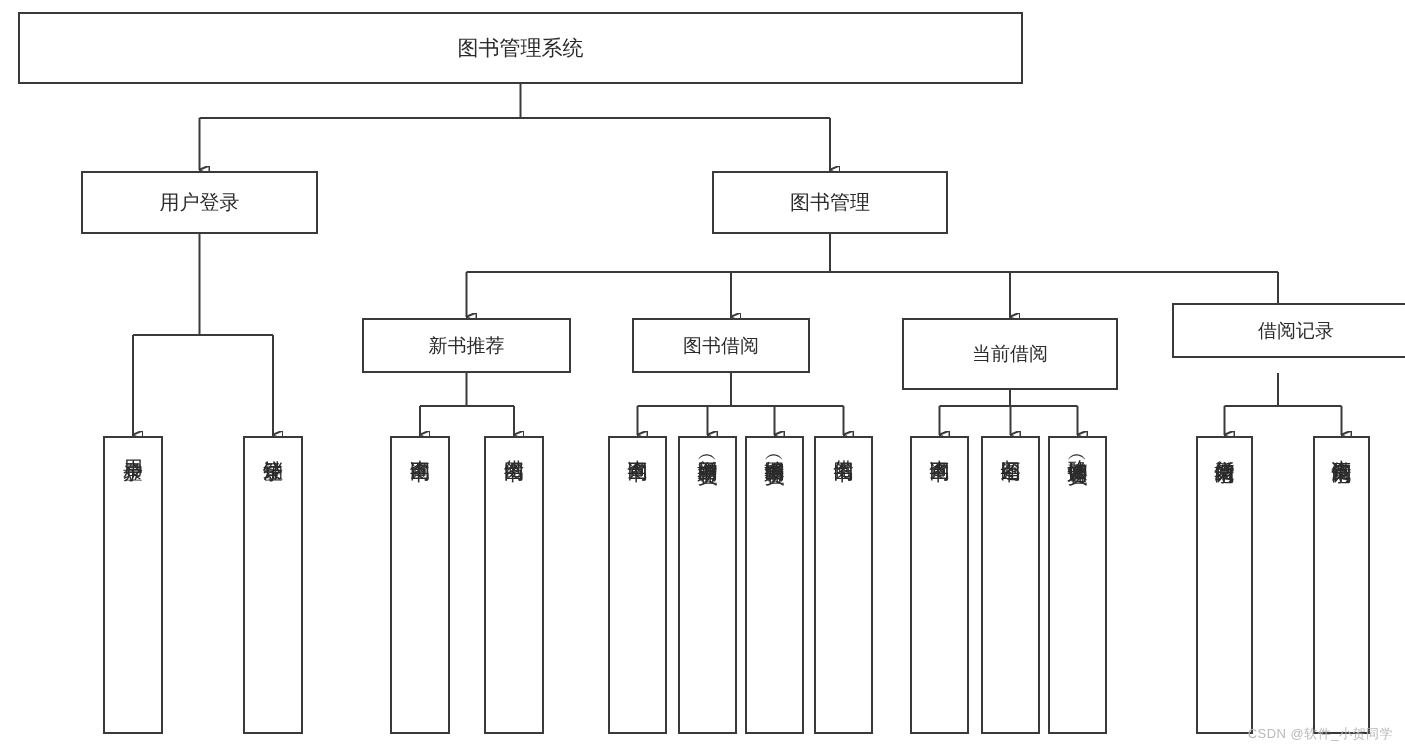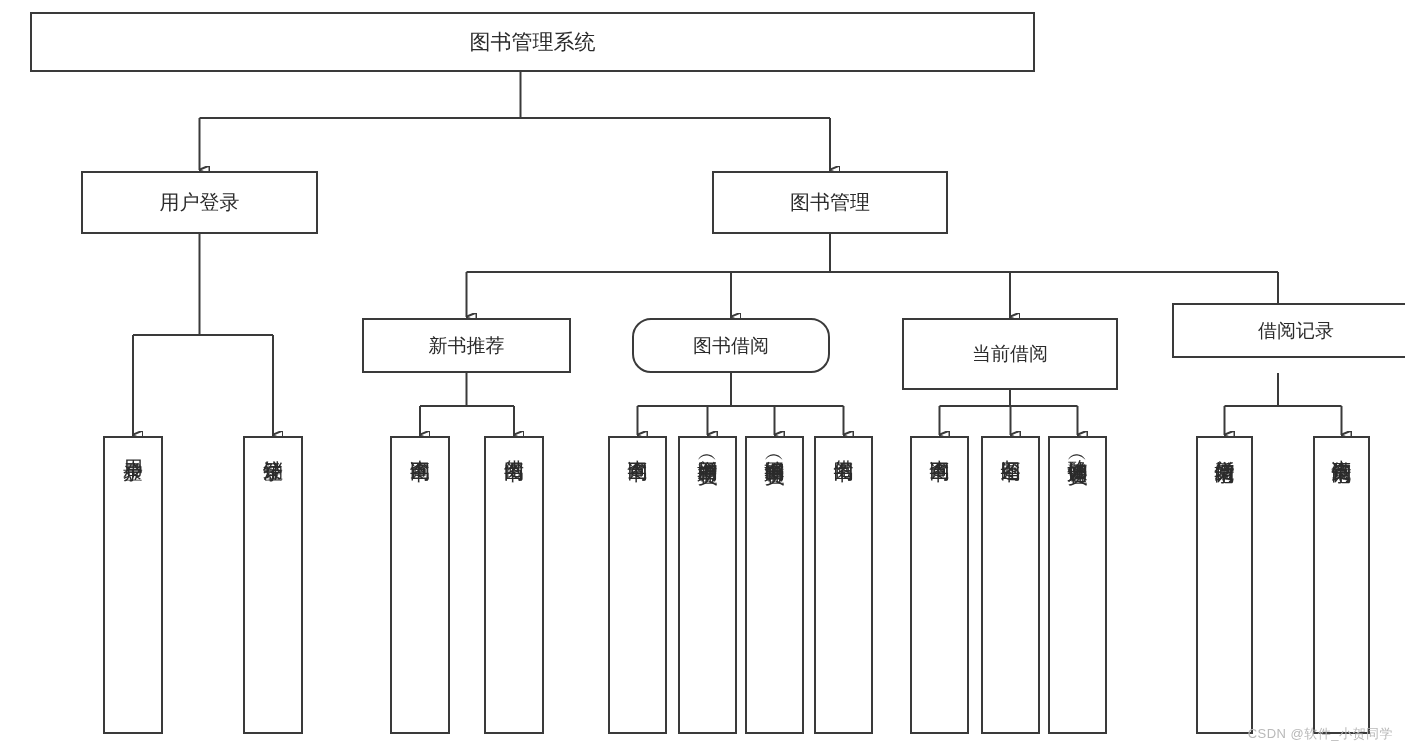--- a/index.html
+++ b/index.html
@@ -121,33 +121,33 @@
         <line x1="1010.5" y1="406" x2="1010.5" y2="435" marker-end="url(#arrowhead)"></line>
         <line x1="1077.5" y1="406" x2="1077.5" y2="435" marker-end="url(#arrowhead)"></line>
         <line x1="1278" y1="373" x2="1278" y2="406"></line>
         <line x1="1224.5" y1="406" x2="1341.5" y2="406"></line>
         <line x1="1224.5" y1="406" x2="1224.5" y2="435" marker-end="url(#arrowhead)"></line>
         <line x1="1341.5" y1="406" x2="1341.5" y2="435" marker-end="url(#arrowhead)"></line>
       </g>
   </svg>
 
   <div id="node-layer">
-      <div class="node level-root" style="left: 30px; top: 12px; width: 1005px; height: 60px;">
+      <div class="node level-root" style="left: 18px; top: 12px; width: 1005px; height: 72px;">
         <span class="node-label">图书管理系统</span>
       </div>
       <div class="node level-2" style="left: 81px; top: 171px; width: 237px; height: 63px;">
         <span class="node-label">用户登录</span>
       </div>
       <div class="node level-2" style="left: 712px; top: 171px; width: 236px; height: 63px;">
         <span class="node-label">图书管理</span>
       </div>
       <div class="node level-3" style="left: 362px; top: 318px; width: 209px; height: 55px;">
         <span class="node-label">新书推荐</span>
       </div>
-      <div class="node level-3" style="left: 632px; top: 318px; width: 198px; height: 55px; border-radius: 19px;">
+      <div class="node level-3" style="left: 632px; top: 318px; width: 178px; height: 55px;">
         <span class="node-label">图书借阅</span>
       </div>
       <div class="node level-3" style="left: 902px; top: 318px; width: 216px; height: 72px;">
         <span class="node-label">当前借阅</span>
       </div>
       <div class="node level-3" style="left: 1172px; top: 303px; width: 248px; height: 55px;">
         <span class="node-label">借阅记录</span>
       </div>
       <div class="node level-leaf" style="left: 103px; top: 436px; width: 60px; height: 298px;">
         <span class="node-label">用户登录</span>

